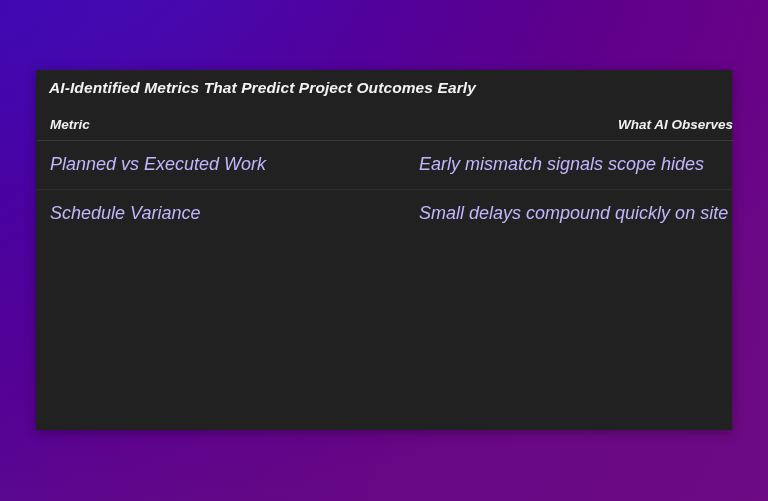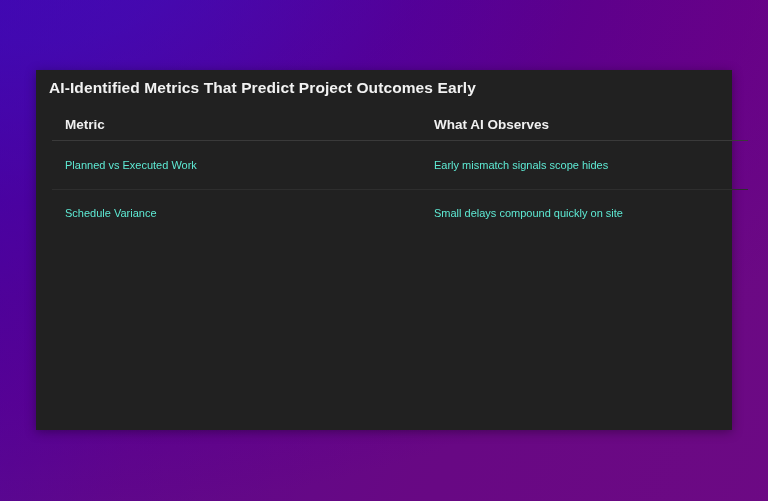--- a/index.html
+++ b/index.html
@@ -14,20 +14,21 @@
     background: #3a0ca3;
   }
 
   #stage {
     position: relative;
     width: 768px;
     height: 501px;
     background:
       radial-gradient(120% 115% at 2% -12%, #4b0bc0 0%, #4a0cb8 18%, #56009c 45%, #5d0090 62%, #66008c 80%, #6a0a86 100%);
     overflow: hidden;
+    font-style: italic;
   }
   
   #stage::after {
     content: "";
     position: absolute;
     inset: 0;
     background:
       linear-gradient(112deg, rgba(58,5,170,0.55) 0%, rgba(70,2,150,0.30) 32%, rgba(95,0,125,0.22) 62%, rgba(112,8,128,0.38) 100%);
     pointer-events: none;
   }
@@ -50,47 +51,47 @@
     top: 9px;
     font-size: 15.5px;
     font-weight: bold;
     color: #f2f2f2;
     letter-spacing: 0.1px;
     white-space: nowrap;
   }
 
   table.metrics {
     position: absolute;
-    left: 16px;
+    left: 1px;
     top: 38px;
     width: 696px;
     border-collapse: collapse;
     table-layout: fixed;
   }
   table.metrics col.c1 { width: 372px; }
   table.metrics col.c2 { width: 324px; }
 
   table.metrics th {
     text-align: left;
     font-size: 13.5px;
     font-weight: bold;
     color: #f0f0f0;
     padding: 0 0 0 13px;
     height: 32px;
     vertical-align: middle;
     border-bottom: 1px solid #3a3a3a;
     white-space: nowrap;
   }
-  table.metrics th.second { padding-left: 10px; }
+  table.metrics th.second { padding-left: 10px; text-align: right; }
 
   table.metrics td {
     text-align: left;
-    font-size: 11px;
+    font-size: 18px;
     font-weight: normal;
-    color: #5eead4;
+    color: #c4b5fd;
     padding: 0 0 0 13px;
     height: 47.5px;
     vertical-align: middle;
     border-bottom: 1px solid #2e2e2e;
     white-space: nowrap;
     margin-top: 8px;
   }
   table.metrics td.second { padding-left: 10px; }
   table.metrics tr:last-child td { border-bottom: none; }
 </style>

